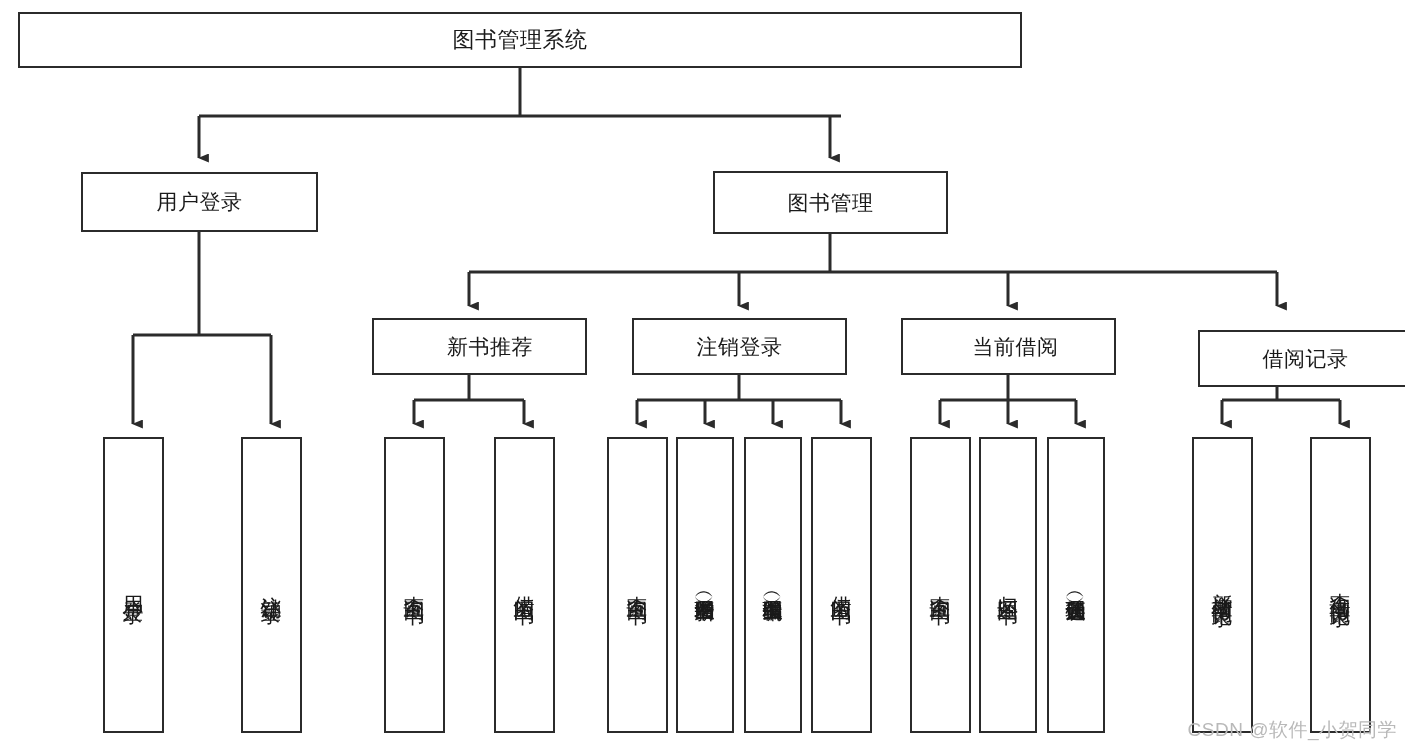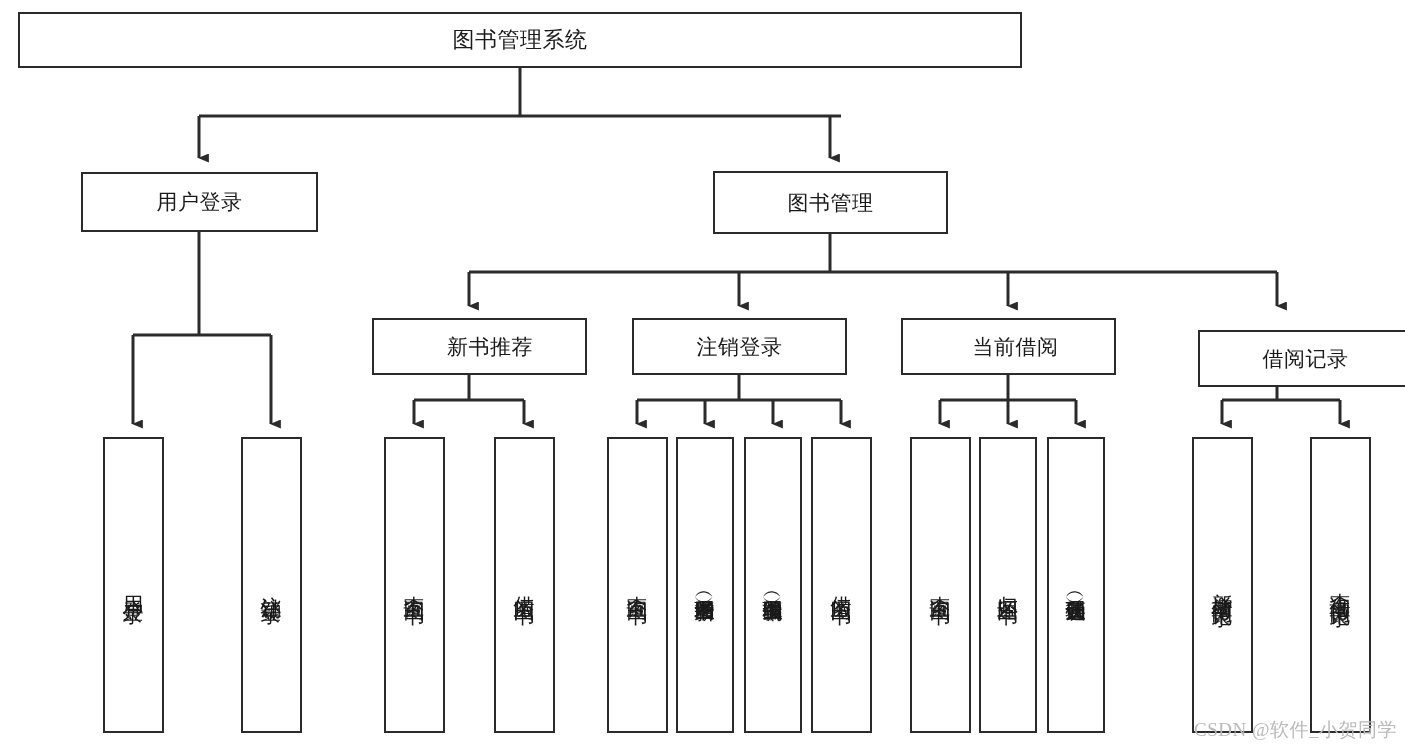--- a/index.html
+++ b/index.html
@@ -59,21 +59,20 @@
   }
   #root.node .label { font-size: 22px; }
   .watermark {
     position: absolute;
     right: 8px;
     bottom: 4px;
     font-size: 19px;
     color: #b9b9b9;
     white-space: nowrap;
     letter-spacing: 0.5px;
-    font-family: Liberation Serif, serif;
   }
 </style>
 </head>
 <body>
 
 <div id="stage">
 
   <svg id="wires" viewBox="0 0 1405 747" xmlns="http://www.w3.org/2000/svg">
     <defs>
       <marker id="arrow" viewBox="0 0 10 12" refX="5" refY="11" markerWidth="9" markerHeight="11" orient="auto-start-reverse" markerUnits="userSpaceOnUse">

